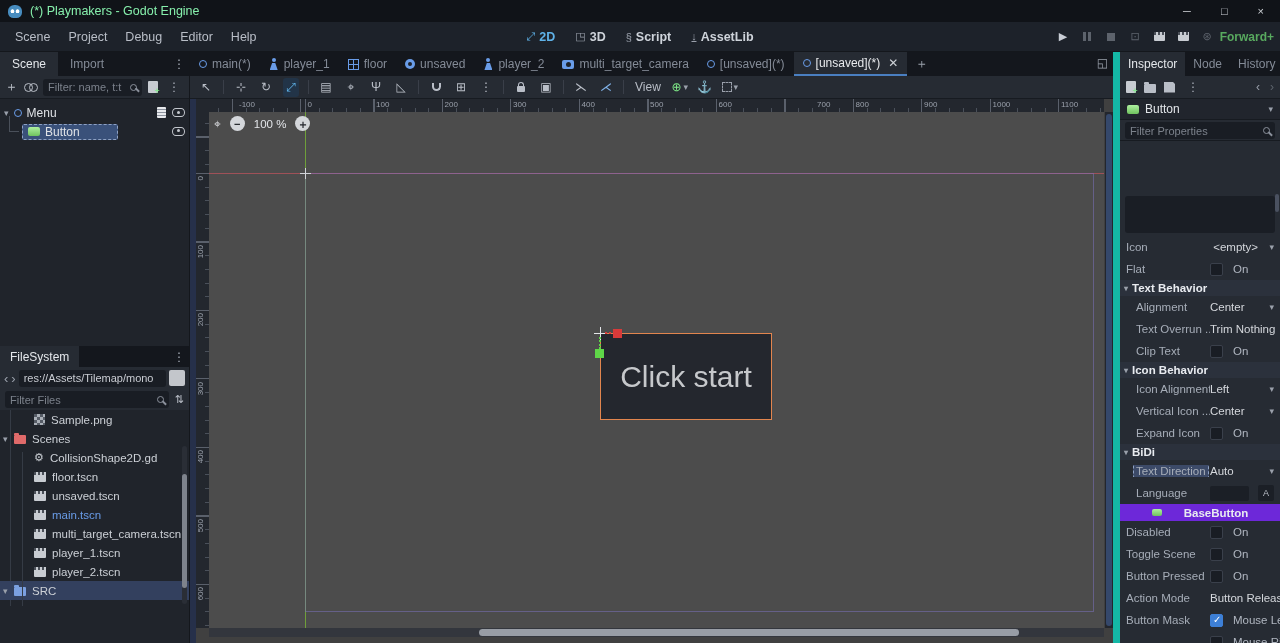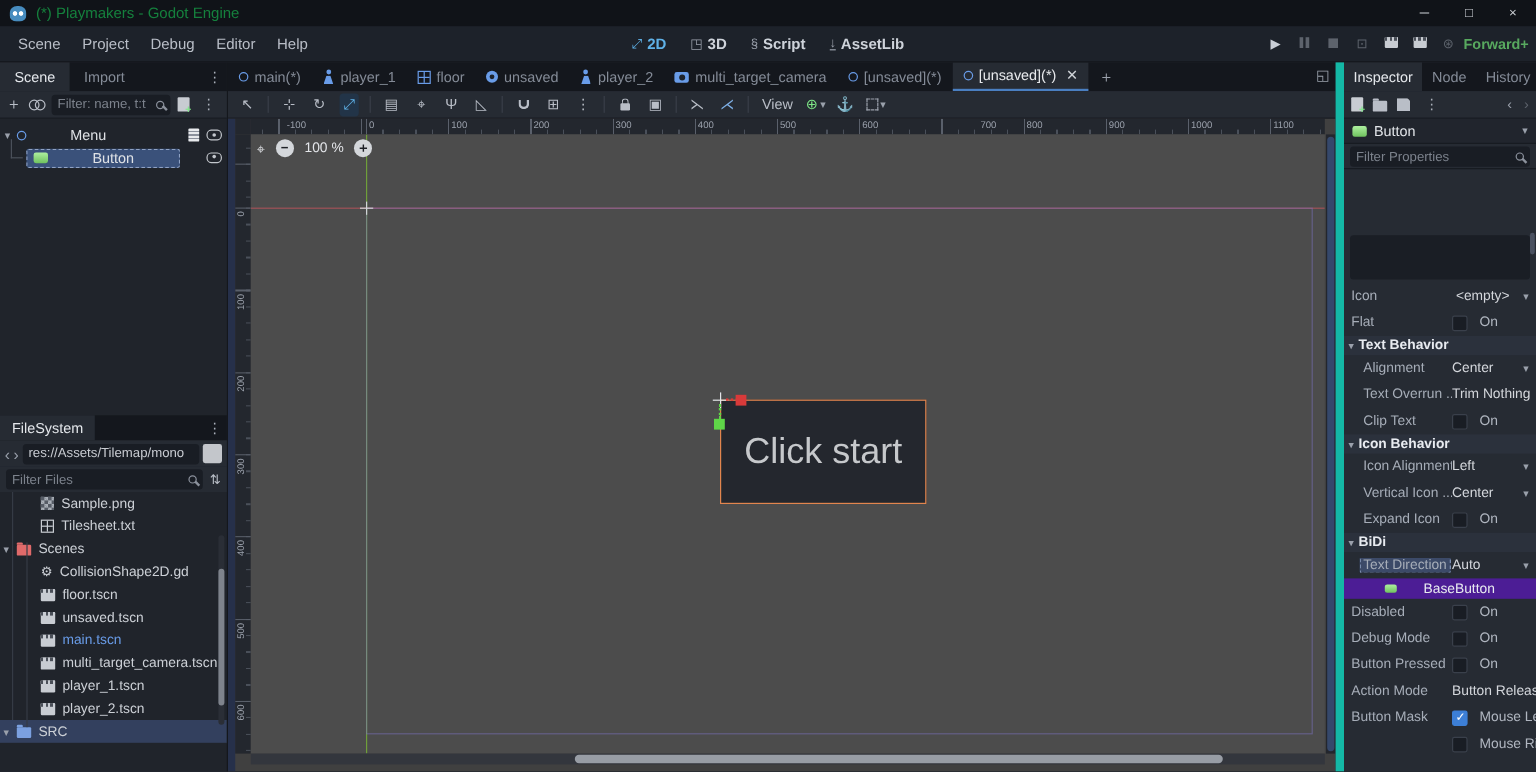--- a/index.html
+++ b/index.html
@@ -6,21 +6,21 @@
     --bg0:#14171d; --bg1:#1d222a; --bg2:#262b33; --bg3:#20242b;
     --field:#191d24; --txt:#d6dae0; --dim:#8b919c; --dim2:#aab0ba;
     --blue:#699ce8; --accent:#5fb2e8; --green:#57a45e; --orange:#e2854e;
     --canvas:#4c4c4c; --rule:#23272e; --sel:#3a517a;
   }
   *{margin:0;padding:0;box-sizing:border-box;font-family:"Liberation Sans",sans-serif;}
   html,body{width:1280px;height:643px;overflow:hidden;background:var(--bg1);position:relative;color:var(--txt);}
   
   .titlebar{position:absolute;left:0;top:0;right:0;height:22px;background:#101318;display:flex;align-items:center;padding:0 8px;}
   .godot-logo{width:14px;height:13px;border-radius:45% 45% 40% 40%;background:radial-gradient(circle at 32% 48%,#fff 1.6px,transparent 2.2px),radial-gradient(circle at 68% 48%,#fff 1.6px,transparent 2.2px),#478cbf;margin-right:8px;}
-  .title-text{font-size:12.5px;color:#15803d;}
+  .title-text{font-size:12.5px;color:#86efac;}
   .win-controls{margin-left:auto;display:flex;gap:30px;padding-right:8px;color:#cfd3d8;font-size:11px;}
   .win-controls span{cursor:default;}
   
   .menubar{position:absolute;left:0;top:22px;right:0;height:30px;background:var(--bg1);display:flex;align-items:center;border-bottom:1px solid #14171c;}
   .menus{display:flex;padding-left:6px;}
   .menus .mi{font-size:12.5px;color:#b9bec7;padding:4px 9px;}
   .workspaces{position:absolute;left:50%;transform:translateX(-50%);display:flex;gap:4px;align-items:center;}
   .ws{display:flex;align-items:center;gap:4px;font-size:12.5px;font-weight:bold;color:#ced3da;padding:3px 8px;border-radius:3px;}
   .ws .wsic{font-size:11px;color:#9aa0ab;font-weight:normal;}
   .ws.active{color:var(--accent);}
@@ -77,21 +77,21 @@
   .dock-tabs{height:24px;background:var(--bg0);display:flex;align-items:stretch;font-size:12px;color:#848b97;}
   .dock-tabs .dtab{padding:4px 12px;display:flex;align-items:center;}
   .dock-tabs .dtab.active{background:var(--bg2);color:#e4e7eb;}
   .dock-tabs .dots{margin-left:auto;align-self:center;}
   .dtoolbar{height:23px;background:var(--bg2);display:flex;align-items:center;gap:6px;padding:0 5px;border-bottom:1px solid #171b21;}
   .filterbox{flex:1;display:flex;align-items:center;background:var(--field);border-radius:3px;height:17px;padding:0 5px;gap:4px;min-width:0;}
   .filterbox input{flex:1;background:transparent;border:0;outline:0;color:#c9ccd2;font-size:11px;min-width:0;}
   .filterbox input::placeholder{color:#7c828c;}
   .tree{position:relative;font-size:12px;}
   .trow{height:19px;display:flex;align-items:center;gap:5px;padding:0 4px;color:#dfe2e6;position:relative;}
-  .trow .lbl{white-space:nowrap;overflow:hidden;margin-left:32px;}
+  .trow .lbl{white-space:nowrap;overflow:hidden;}
   .selpill{display:flex;align-items:center;gap:5px;background:var(--sel);outline:1px dashed #8fa2c4;outline-offset:-1px;border-radius:2px;padding:1px 38px 1px 6px;}
   .fs-nav{height:22px;background:var(--bg2);display:flex;align-items:center;gap:3px;padding:0 4px;}
   .pathbox{flex:1;background:var(--field);border-radius:3px;height:17px;display:flex;align-items:center;padding:0 5px;min-width:0;}
   .pathbox input{width:100%;background:transparent;border:0;outline:0;color:#c9ccd2;font-size:11px;}
   .favbtn{width:16px;height:16px;border-radius:2px;background:#c3c6cb;flex:none;}
   .fsrow{height:19px;display:flex;align-items:center;gap:6px;color:#ccd0d6;font-size:11.5px;position:relative;}
   .fsrow.i1{padding-left:34px;} .fsrow.i0{padding-left:14px;}
   .fsrow .arr{position:absolute;left:3px;color:#9aa0ab;font-size:9px;}
   .fsrow.sel{background:#33405e;}
   .fsrow .nm{white-space:nowrap;}
@@ -161,21 +161,21 @@
   .iscroll{position:absolute;right:1px;top:1px;width:4px;height:18px;background:#4a5160;border-radius:2px;z-index:5;}
   .textprop{margin:3px 5px;height:37px;background:#1a1e25;border-radius:3px;}
   .prow{height:22px;display:flex;align-items:center;padding:0 6px;}
   .prow .plbl{flex:0 0 84px;color:#a6adb8;white-space:nowrap;overflow:hidden;}
   .prow.sub .plbl{padding-left:10px;}
   .prow .pval{flex:1;display:flex;align-items:center;gap:5px;color:#d4d7dc;min-width:0;white-space:nowrap;}
   .prow .pval .chev{margin-left:auto;}
   .prow .on{color:#b0b6c0;margin-left:5px;}
   .sect{height:16px;display:flex;align-items:center;gap:4px;background:#2b313c;color:#e8ebf0;font-weight:bold;font-size:11.5px;padding:0 4px;}
   .sect .chev{font-size:8px;}
-  .cat{height:17px;display:flex;align-items:center;justify-content:center;gap:22px;background:#4c1d95;color:#e8ebf0;font-weight:normal;font-size:11.5px;}
+  .cat{height:17px;display:flex;align-items:center;justify-content:center;gap:22px;background:#6d28d9;color:#e8ebf0;font-weight:bold;font-size:11.5px;}
   .cat .btnic{width:10px;height:7px;}
   .hl-label{background:#3c4a68;outline:1px dashed #8fa2c4;outline-offset:-1px;border-radius:2px;padding:1px 3px;margin-left:-3px;}
   .langbtn{width:16px;height:16px;background:#1b1f26;border-radius:2px;color:#b9bec7;font-size:9px;display:flex;align-items:center;justify-content:center;margin-left:auto;flex:none;}
   .maskblue{color:var(--blue);}
   .langinput{flex:1;height:15px;background:#1b1f26;border:0;border-radius:2px;outline:0;min-width:0;margin-right:4px;color:#d4d7dc;}
 </style>
 </head>
 <body>
 
 <div class="titlebar">
@@ -282,24 +282,20 @@
     <span class="filterbox">
       <input placeholder="Filter Files" style="">
       <span class="mag"></span>
     </span>
     <span class="glyph" style="font-size:11px;">⇅</span>
   </div>
   <div class="fstree">
     <div class="fsrow i1">
         <span class="imgic"></span>
         <span class="nm">Sample.png</span>
-      </div>
-    <div class="fsrow i1">
-        <span class="tilic"></span>
-        <span class="nm">Tilesheet.txt</span>
       </div>
     <div class="fsrow i0">
         <span class="arr">▾</span>
         <span class="folder red"></span>
         <span class="nm">Scenes</span>
       </div>
     <div class="fsrow i1">
         <span class="gear">⚙</span>
         <span class="nm">CollisionShape2D.gd</span>
       </div>
@@ -567,33 +563,40 @@
       <span class="chev">▾</span>
         <span>BiDi</span>
     </div>
     <div class="prow sub">
       <span class="plbl"><span class="hl-label">Text Direction</span></span>
       <span class="pval">
           <span>Auto</span>
           <span class="chev">▾</span>
         </span>
     </div>
+    <div class="prow sub">
+      <span class="plbl">Language</span>
+      <span class="pval">
+          <input class="langinput" value="" style="">
+          <span class="langbtn">A</span>
+        </span>
+    </div>
     <div class="cat">
       <span class="btnic"></span>
         <span>BaseButton</span>
     </div>
     <div class="prow">
       <span class="plbl">Disabled</span>
       <span class="pval">
           <span class="cb"></span>
           <span class="on">On</span>
         </span>
     </div>
     <div class="prow">
-      <span class="plbl">Debug Mode</span>
+      <span class="plbl">Toggle Scene</span>
       <span class="pval">
           <span class="cb"></span>
           <span class="on">On</span>
         </span>
     </div>
     <div class="prow">
       <span class="plbl">Button Pressed</span>
       <span class="pval">
           <span class="cb"></span>
           <span class="on">On</span>

